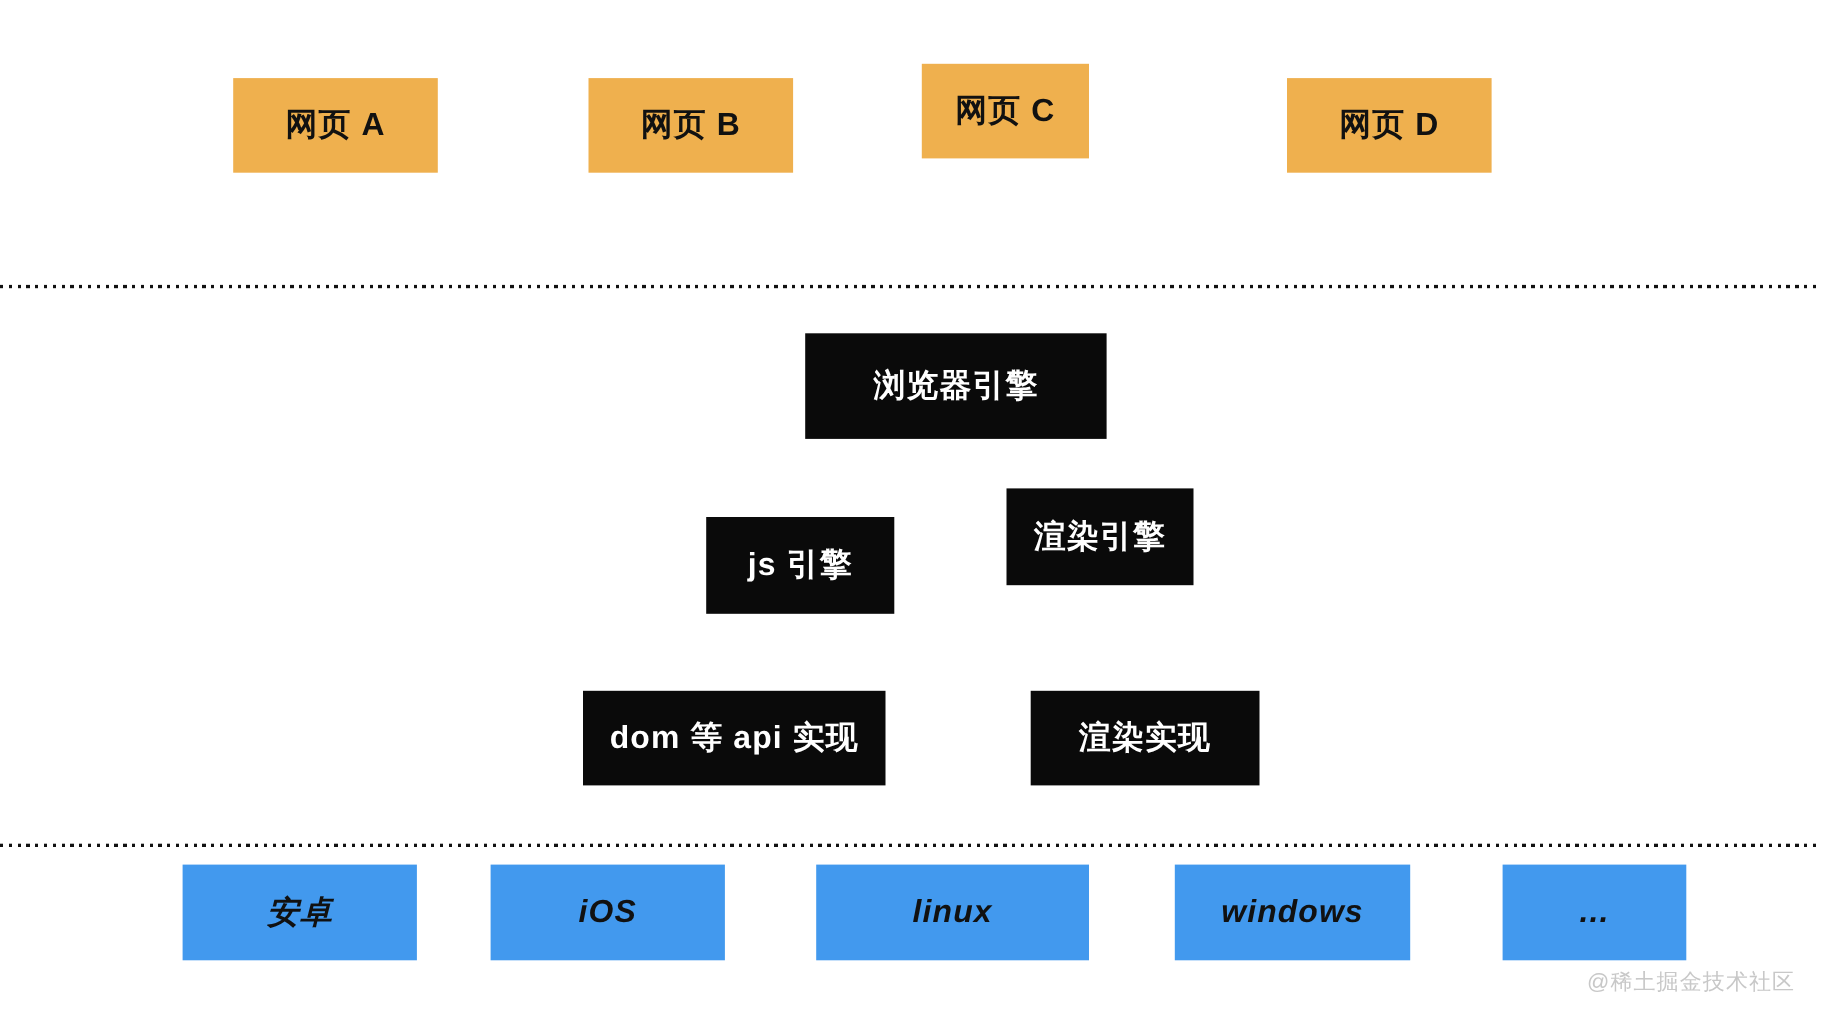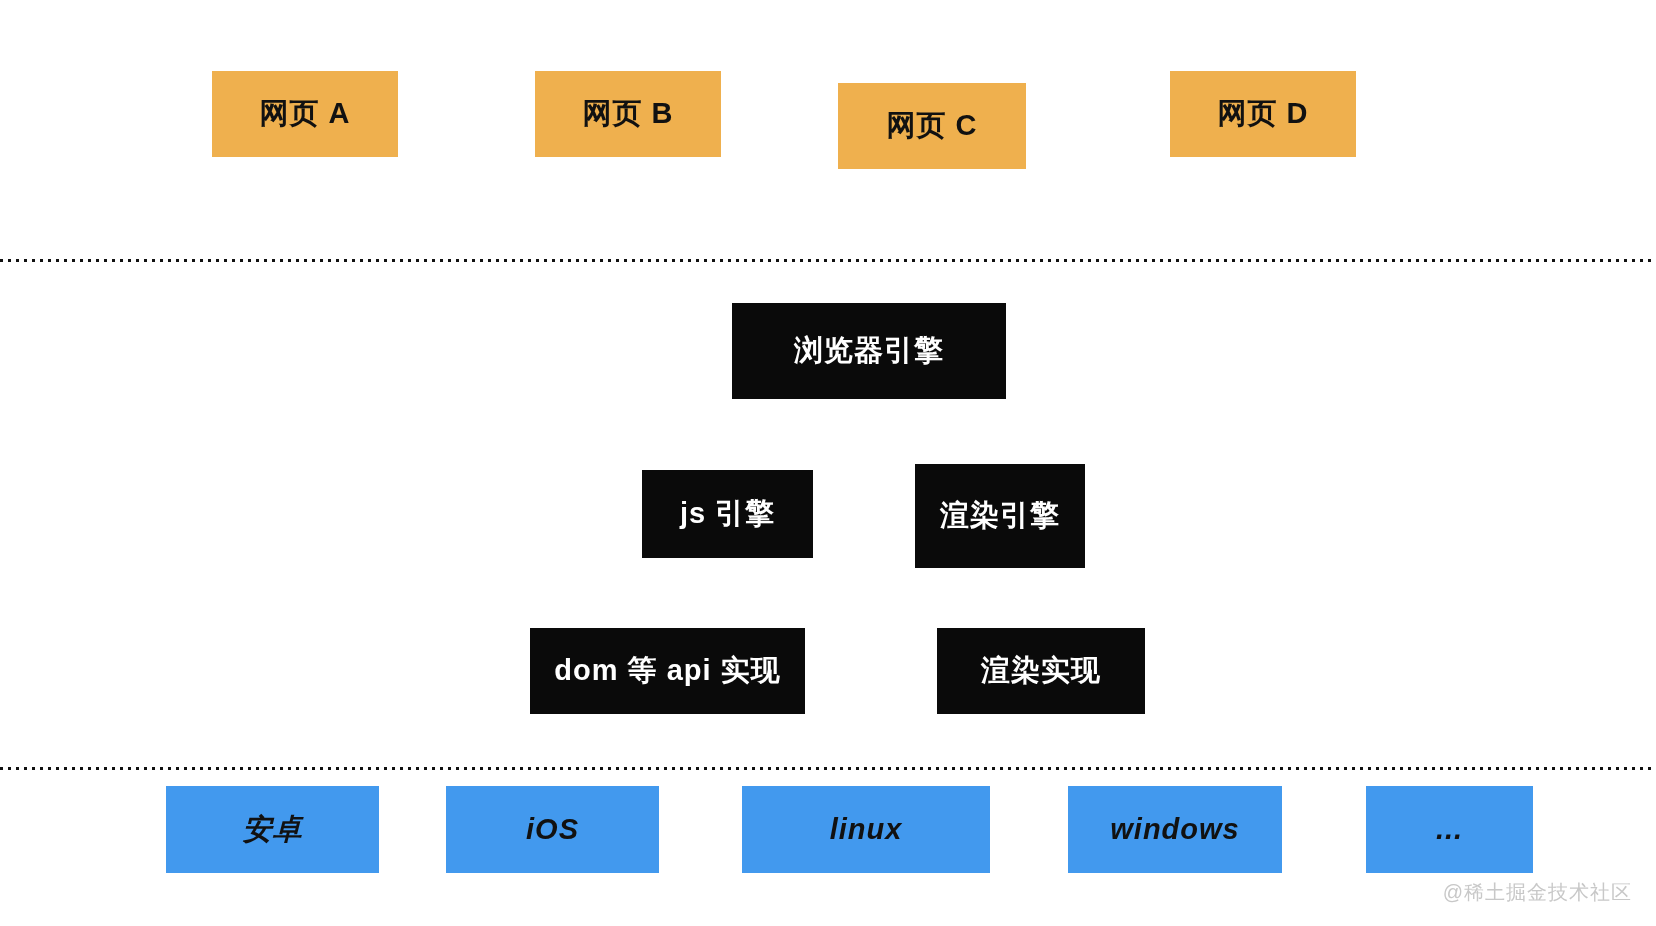--- a/index.html
+++ b/index.html
@@ -64,29 +64,29 @@
     color: var(--watermark-text);
   }
 </style>
 </head>
 <body>
 
 <div class="canvas">
 
   <div class="box orange" style="left:212px; top:71px; width:186px; height:86px">网页 A</div>
   <div class="box orange" style="left:535px; top:71px; width:186px; height:86px">网页 B</div>
-  <div class="box orange" style="left:838px; top:83px; width:188px; height:86px">网页 C</div>
+  <div class="box orange" style="left:838px; top:58px; width:152px; height:86px">网页 C</div>
   <div class="box orange" style="left:1170px; top:71px; width:186px; height:86px">网页 D</div>
 
   <div class="divider" style="top:259px"></div>
 
   <div class="box black" style="left:642px; top:470px; width:171px; height:88px">js 引擎</div>
 
   <div class="box black" style="left:732px; top:303px; width:274px; height:96px">浏览器引擎</div>
-  <div class="box black" style="left:915px; top:464px; width:170px; height:104px">渲染引擎</div>
+  <div class="box black" style="left:915px; top:444px; width:170px; height:88px">渲染引擎</div>
 
   <div class="box black" style="left:530px; top:628px; width:275px; height:86px">dom 等 api 实现</div>
   <div class="box black" style="left:937px; top:628px; width:208px; height:86px">渲染实现</div>
 
   <div class="divider" style="top:767px"></div>
 
   <div class="box blue" style="left:166px; top:786px; width:213px; height:87px">安卓</div>
   <div class="box blue" style="left:446px; top:786px; width:213px; height:87px">iOS</div>
   <div class="box blue" style="left:742px; top:786px; width:248px; height:87px">linux</div>
   <div class="box blue" style="left:1068px; top:786px; width:214px; height:87px">windows</div>

